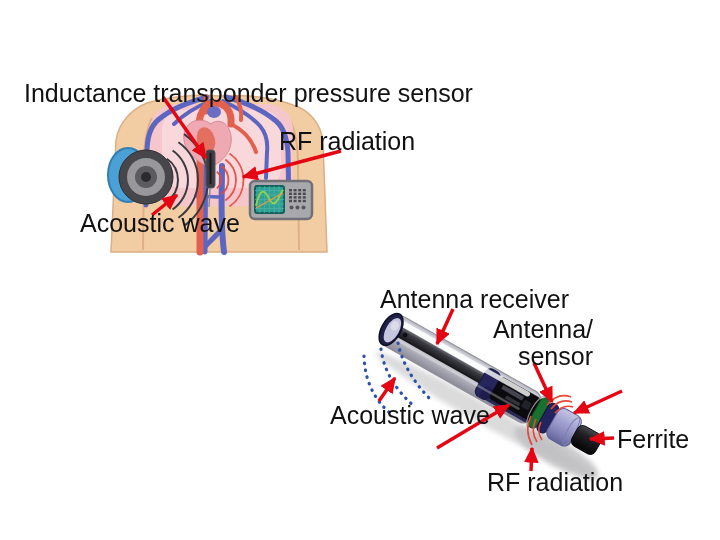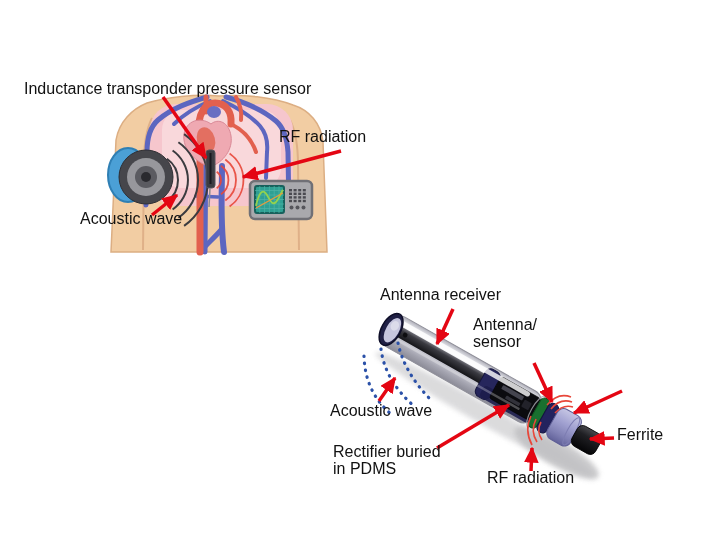--- a/index.html
+++ b/index.html
@@ -1,20 +1,20 @@
 <!DOCTYPE html>
 <html><head>
 <meta charset="utf-8">
 <style>
   html,body{margin:0;padding:0;background:#fff;}
   #stage{position:relative;width:720px;height:540px;background:#fff;overflow:hidden;
          font-family:"Liberation Sans",sans-serif;color:#111;}
   #art{position:absolute;left:0;top:0;width:720px;height:540px;}
-  .lbl{position:absolute;font-size:16px;line-height:1.08;color:#111;white-space:nowrap;}
-  .lbl.center{text-align:left;white-space:pre-line;}
+  .lbl{position:absolute;font-size:25px;line-height:1.08;color:#111;white-space:nowrap;}
+  .lbl.center{text-align:right;white-space:pre-line;}
 </style>
 </head>
 <body>
 
 <div id="stage">
 
   <svg id="art" viewBox="0 0 720 540" xmlns="http://www.w3.org/2000/svg">
     <defs>
       <marker id="ah" markerWidth="4.6" markerHeight="4.2" refX="4.2" refY="2.1" orient="auto">
         <path d="M0,0 L4.6,2.1 L0,4.2 Z" fill="#e40613"></path>
@@ -202,18 +202,16 @@
   </svg>
 
   <div class="lbl" style="left:24px;top:80px">Inductance transponder pressure sensor</div>
   <div class="lbl" style="left:279px;top:128px">RF radiation</div>
   <div class="lbl" style="left:80px;top:210px">Acoustic wave</div>
 
   <div class="lbl" style="left:380px;top:286px">Antenna receiver</div>
   <div class="lbl center" style="left:473px;top:316px;width:120px">Antenna/
 sensor</div>
   <div class="lbl" style="left:330px;top:402px">Acoustic wave</div>
-  <div class="lbl center" style="left:333px;top:443px;width:140px">Rectifier buried
-in PDMS</div>
   <div class="lbl" style="left:487px;top:469px">RF radiation</div>
   <div class="lbl" style="left:617px;top:426px">Ferrite</div>
 
 </div>
 
 </body></html>

